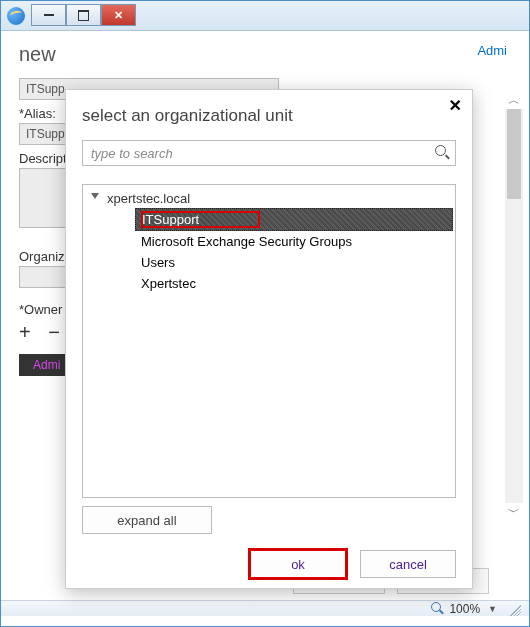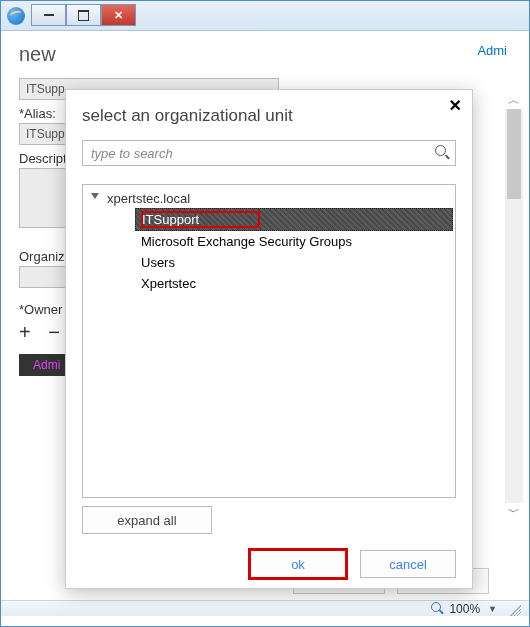--- a/index.html
+++ b/index.html
@@ -51,21 +51,21 @@
   .tree-root-label { color:#333; }
   .tree-children { margin-left:28px; margin-top:2px;}
   .tree-item { padding:3px 6px; cursor:default; }
   .tree-item.selected { background:repeating-linear-gradient(45deg,#4a4a4a,#4a4a4a 2px,#5a5a5a 2px,#5a5a5a 4px); color:#fff; border:1px dotted #222; }
   .sel-highlight { outline:2px solid #d60000; outline-offset:-1px; }
   .sel-wrap { display:inline-block; padding-right:60px;}
 
   .expand-btn { margin-top:8px; width:130px; height:28px; border:1px solid #bbb; background:#fdfdfd; font-size:13px; color:#444; }
 
   .modal-buttons { display:flex; justify-content:flex-end; gap:14px; margin-top:16px;}
-  .mbtn { width:96px; height:28px; border:1px solid #bbb; background:#fdfdfd; font-size:13px; color:#3b82f6;}
+  .mbtn { width:96px; height:28px; border:1px solid #bbb; background:#fdfdfd; font-size:13px; color:#4c1d95;}
   .mbtn.ok { outline:3px solid #d60000; outline-offset:-1px;}
 
   
   .bottom-buttons { position:absolute; bottom:6px; right:40px; display:flex; gap:12px;}
   .bbtn { width:92px; height:26px; border:1px solid #ccc; background:#fafafa; font-size:13px; color:#777;}
 
   
   .fake-scroll { position:absolute; top:60px; right:6px; width:18px; height:430px;}
   .fake-scroll .up,.fake-scroll .down{width:18px;height:18px;display:flex;align-items:center;justify-content:center;color:#666;font-size:12px;}
   .fake-scroll .track{height:394px;background:#f0f0f0;position:relative;}

